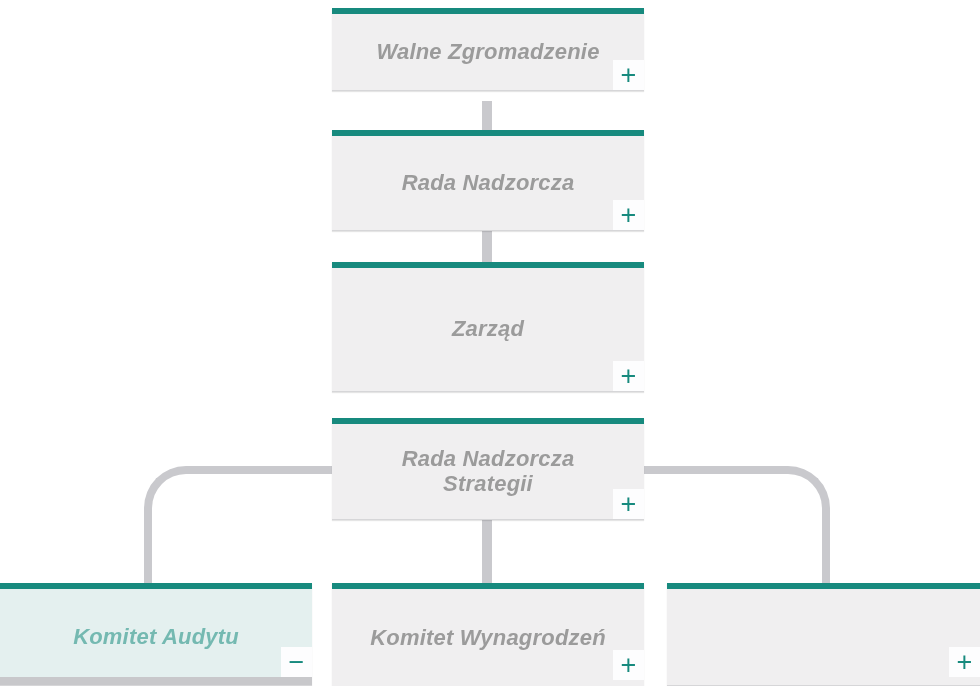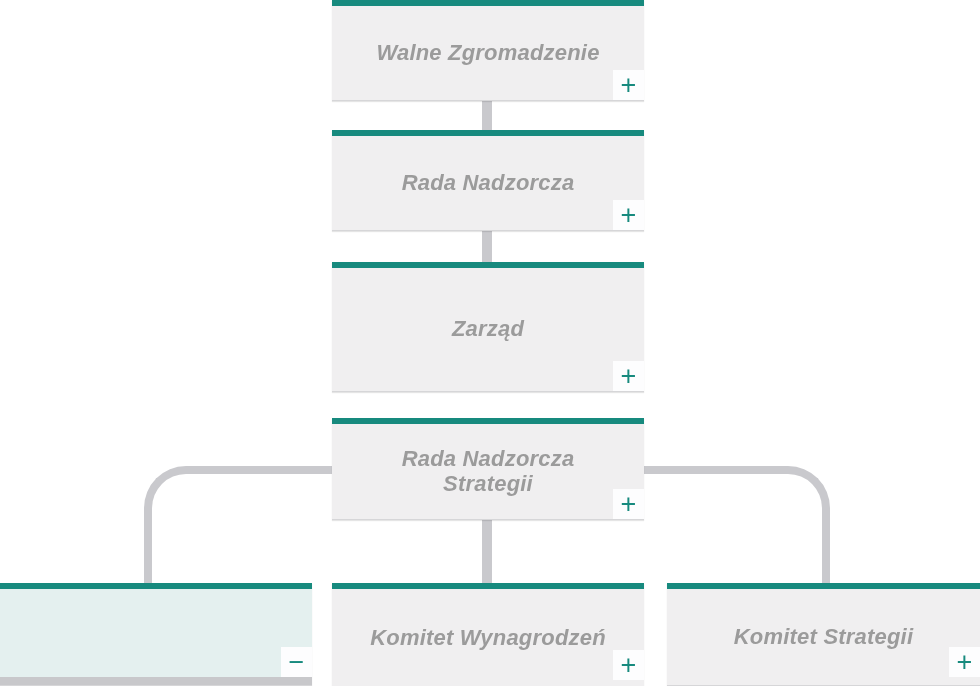--- a/index.html
+++ b/index.html
@@ -93,21 +93,21 @@
 <body>
 
 <div class="chart">
 
   <div class="vconn" style="left:482px; top:101px; height:29px;"></div>
   <div class="vconn" style="left:482px; top:231px; height:31px;"></div>
   <div class="branch left" style="left:144px; top:466px; width:188px; height:117px;"></div>
   <div class="branch right" style="left:644px; top:466px; width:186px; height:117px;"></div>
   <div class="vconn" style="left:482px; top:520px; height:63px;"></div>
 
-  <div class="node" style="left:332px; top:0; width:312px; height:101px;">
+  <div class="node" style="left:332px; top:8px; width:312px; height:83px;">
     <div class="label">Walne Zgromadzenie</div>
     <div class="toggle">+</div>
   </div>
 
   <div class="node" style="left:332px; top:130px; width:312px; height:101px;">
     <div class="label">Rada Nadzorcza</div>
     <div class="toggle">+</div>
   </div>
 
   <div class="node" style="left:332px; top:262px; width:312px; height:130px;">
@@ -117,27 +117,27 @@
 
   <div class="node" style="left:332px; top:418px; width:312px; height:102px;">
     <div class="label">
       <span>Rada Nadzorcza</span>
       <span>Strategii</span>
     </div>
     <div class="toggle">+</div>
   </div>
 
   <div class="node active" style="left:0; top:583px; width:312px; height:103px;">
+    <div class="label">Komitet Audytu</div>
     <div class="toggle raised">−</div>
     <div class="band"></div>
   </div>
 
   <div class="node" style="left:332px; top:583px; width:312px; height:106px;">
     <div class="label">Komitet Wynagrodzeń</div>
     <div class="toggle raised">+</div>
   </div>
 
   <div class="node" style="left:667px; top:583px; width:313px; height:103px;">
-    <div class="label">Komitet Strategii</div>
     <div class="toggle raised">+</div>
   </div>
 
 </div>
 
 </body></html>

